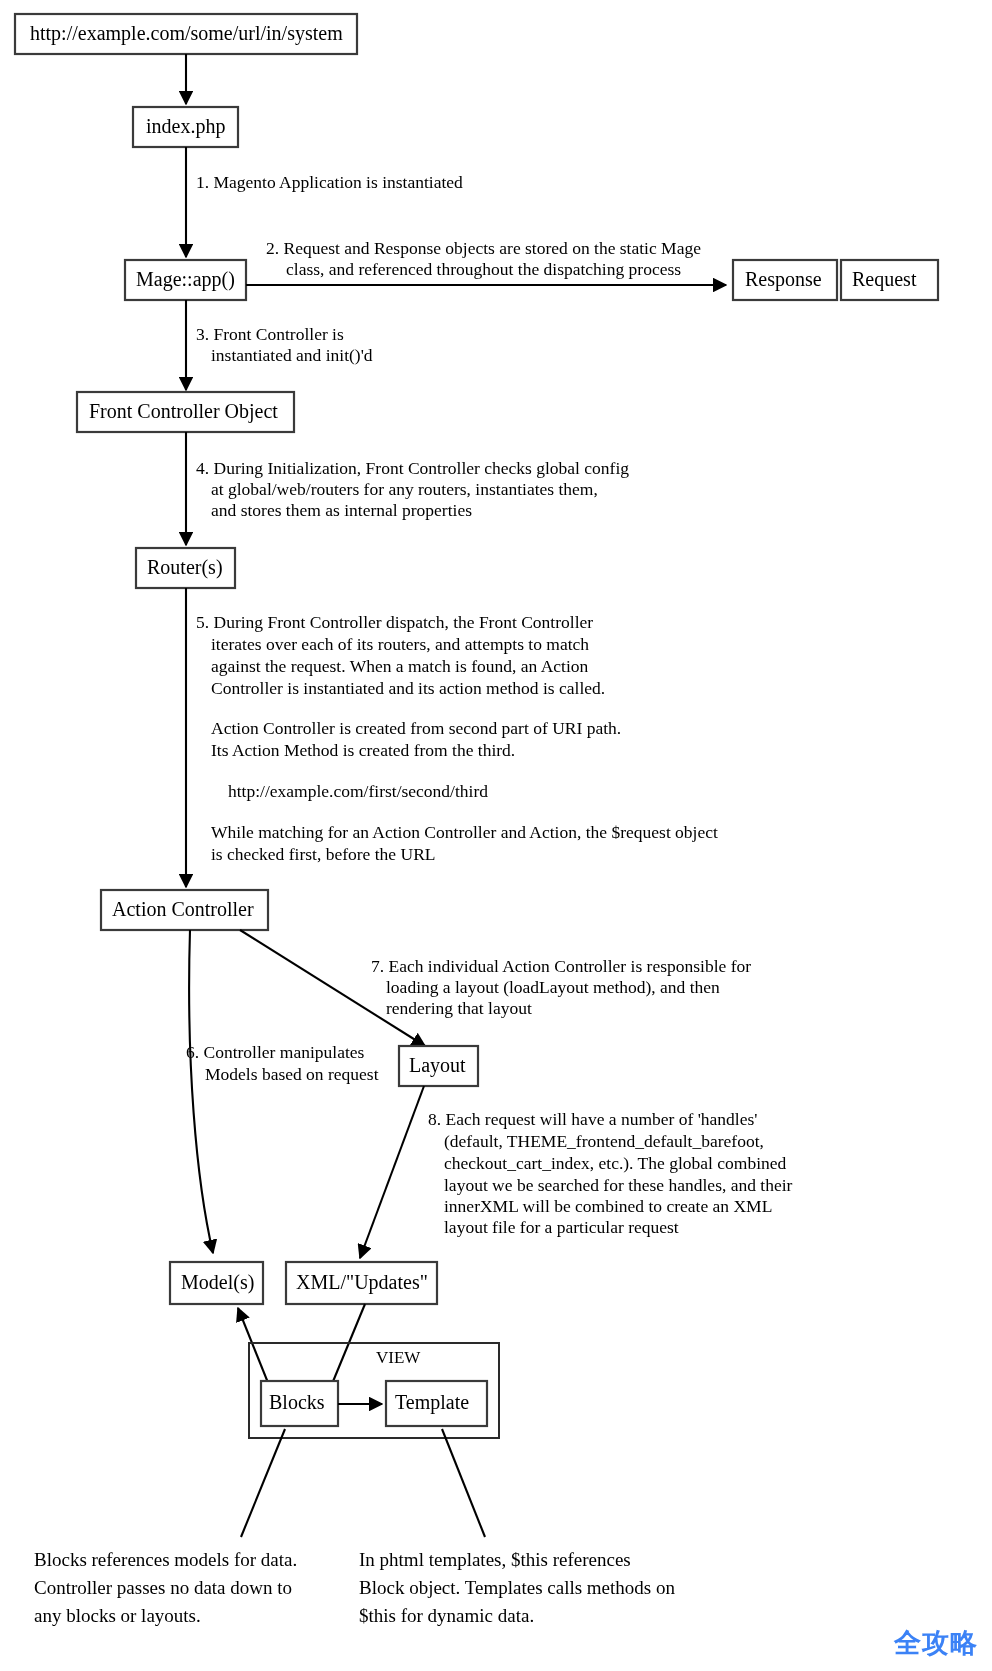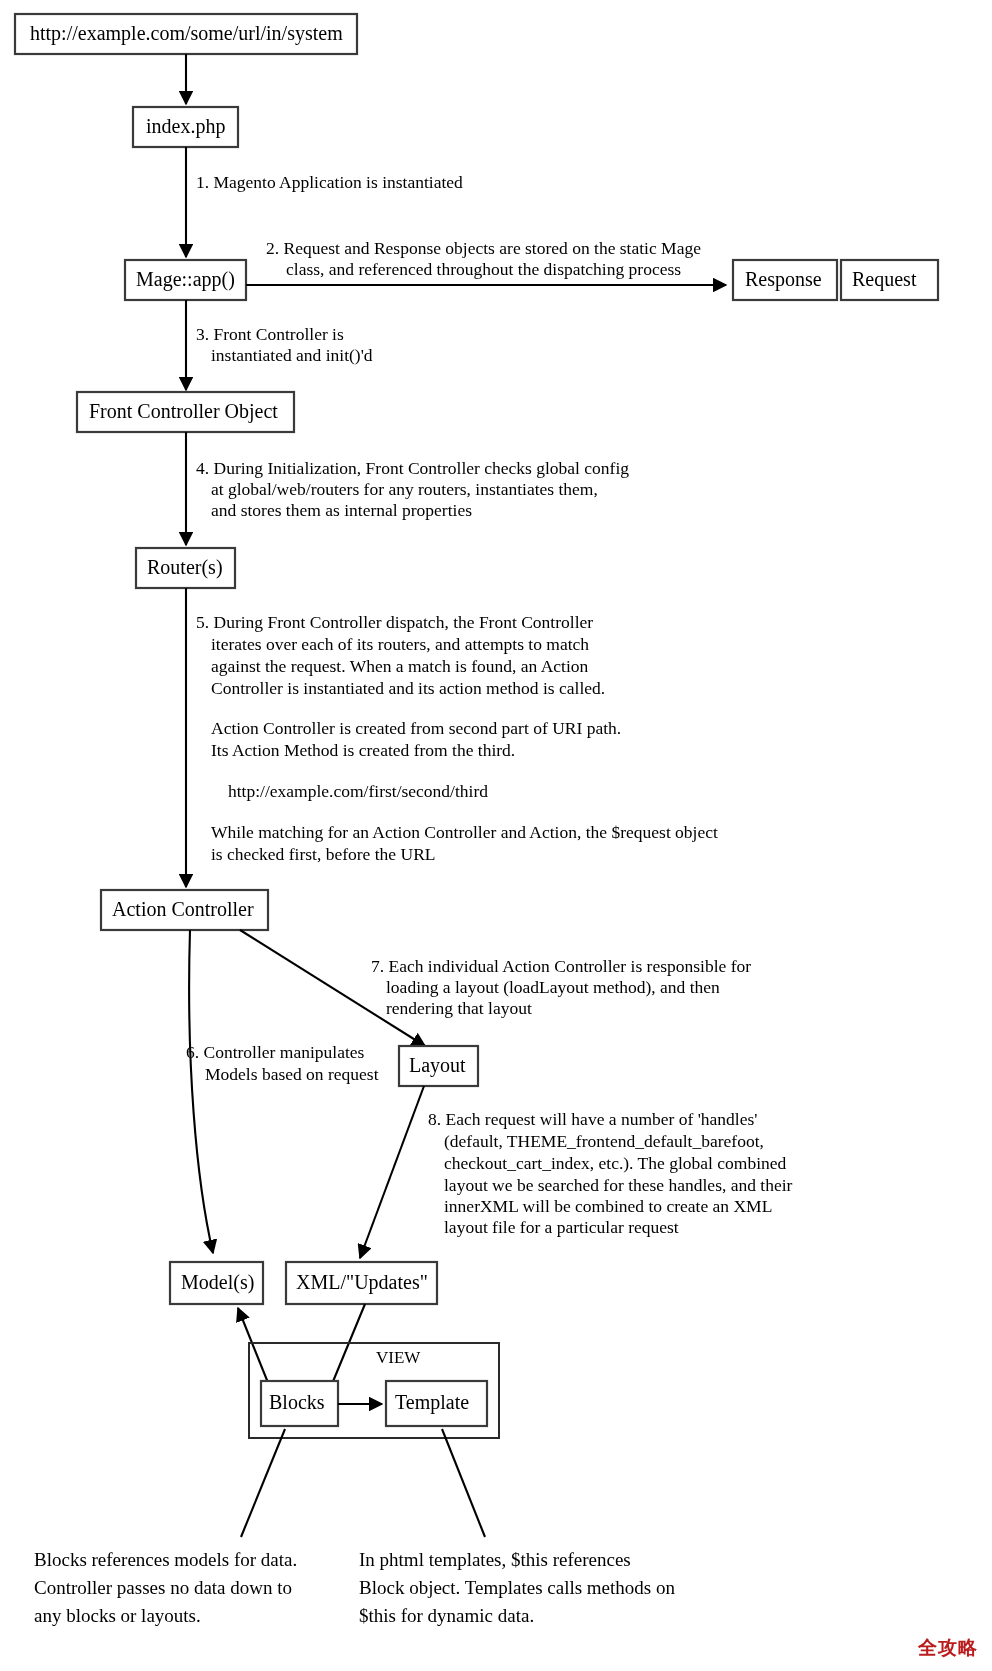--- a/index.html
+++ b/index.html
@@ -54,23 +54,23 @@
   .edge {
     stroke: #000000;
     stroke-width: 2.1;
     fill: none;
   }
   .watermark {
     position: absolute;
     right: 14px;
     bottom: 10px;
     font-family: "DejaVu Sans", sans-serif;
-    font-size: 19px;
+    font-size: 27px;
     font-weight: bold;
-    color: #b91c1c;
+    color: #3b82f6;
     letter-spacing: 1px;
   }
 </style>
 </head>
 <body>
 
 <svg id="diagram" viewBox="0 0 992 1671" xmlns="http://www.w3.org/2000/svg">
   <defs>
     <marker id="arrow" viewBox="0 0 10 10" refX="9" refY="5" markerWidth="7" markerHeight="7" orient="auto-start-reverse">
       <path d="M 0 0 L 10 5 L 0 10 z" fill="#000000"></path>

